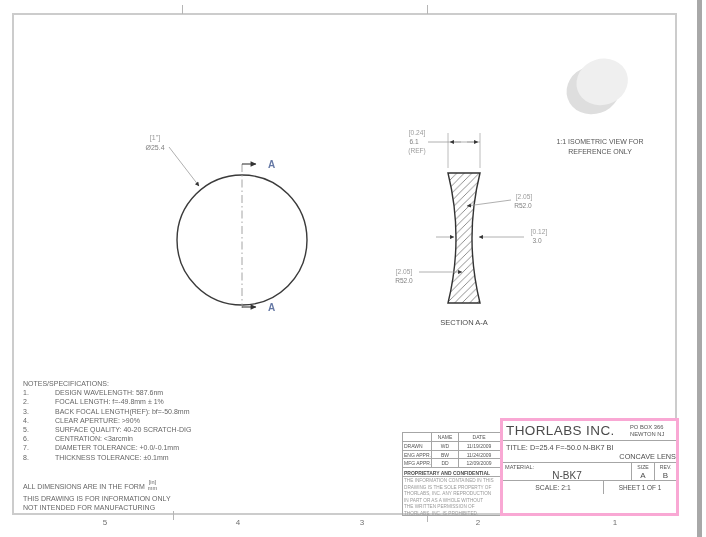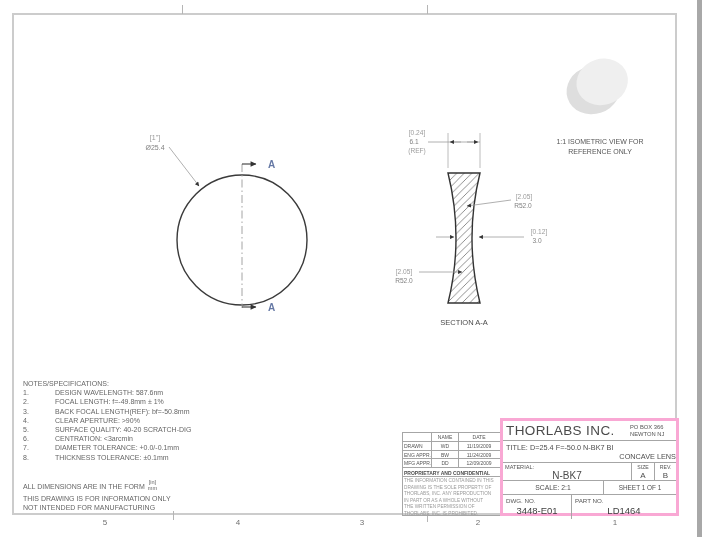--- a/index.html
+++ b/index.html
@@ -228,23 +228,13 @@
     </div>
     <div class="szrev-cell cellline" style="flex:1;">
       <div class="szrev-label">REV.</div>
       <div class="szrev-value">B</div>
     </div>
   </div>
   <div class="tbr-row scale-row rowline">
     <div class="scale-cell">SCALE: 2:1</div>
     <div class="sheet-cell cellline">SHEET 1 OF 1</div>
   </div>
-  <div class="tbr-row num-row rowline">
-    <div class="dwg-cell">
-      <div class="num-label">DWG.  NO.</div>
-      <div class="num-value">3448-E01</div>
-    </div>
-    <div class="part-cell cellline">
-      <div class="num-label">PART  NO.</div>
-      <div class="num-value">LD1464</div>
-    </div>
-  </div>
 </div>
 
 </body></html>

